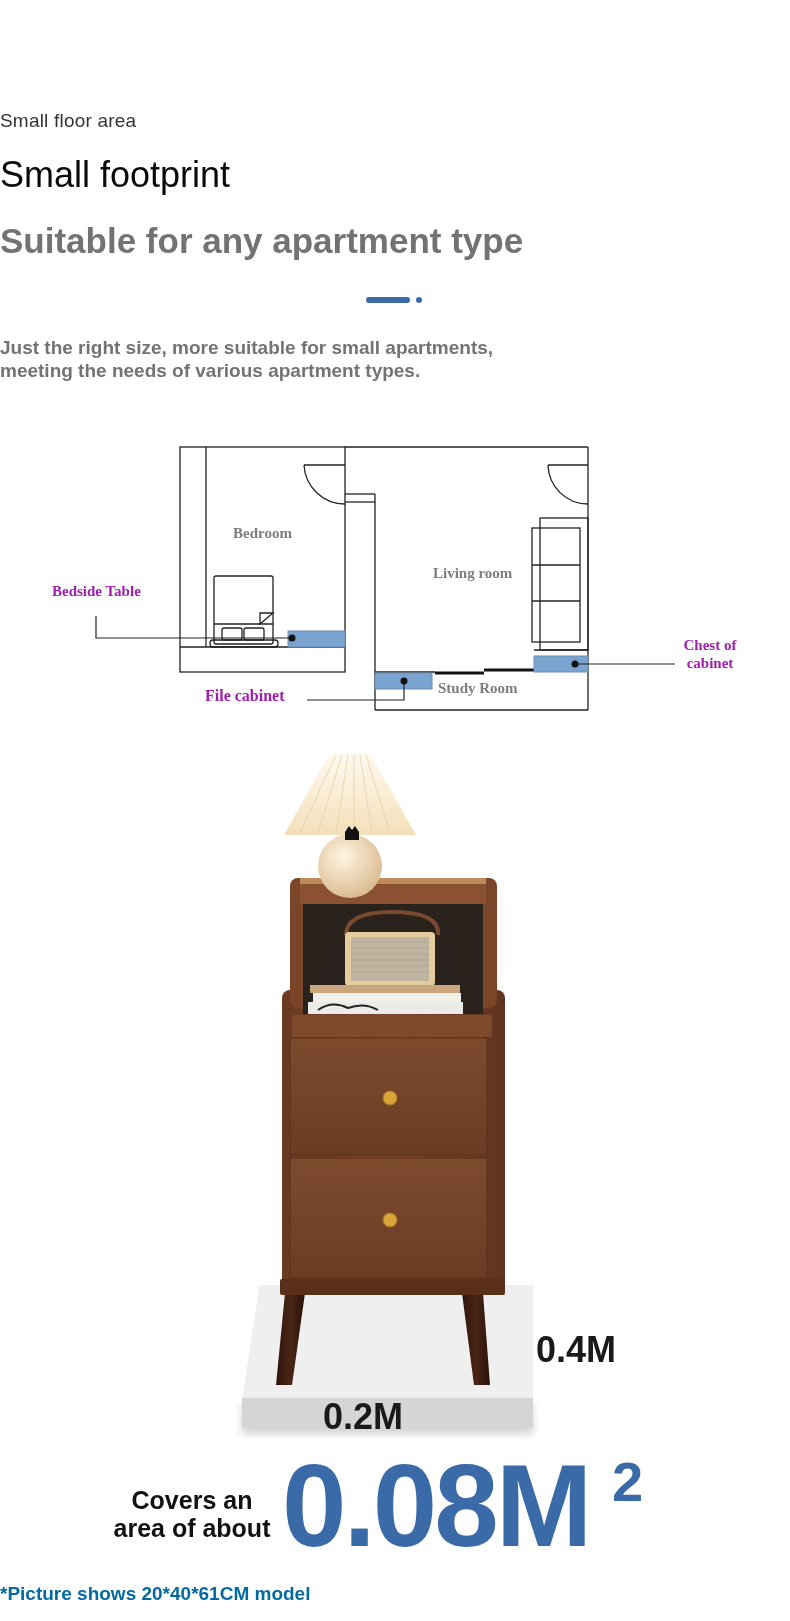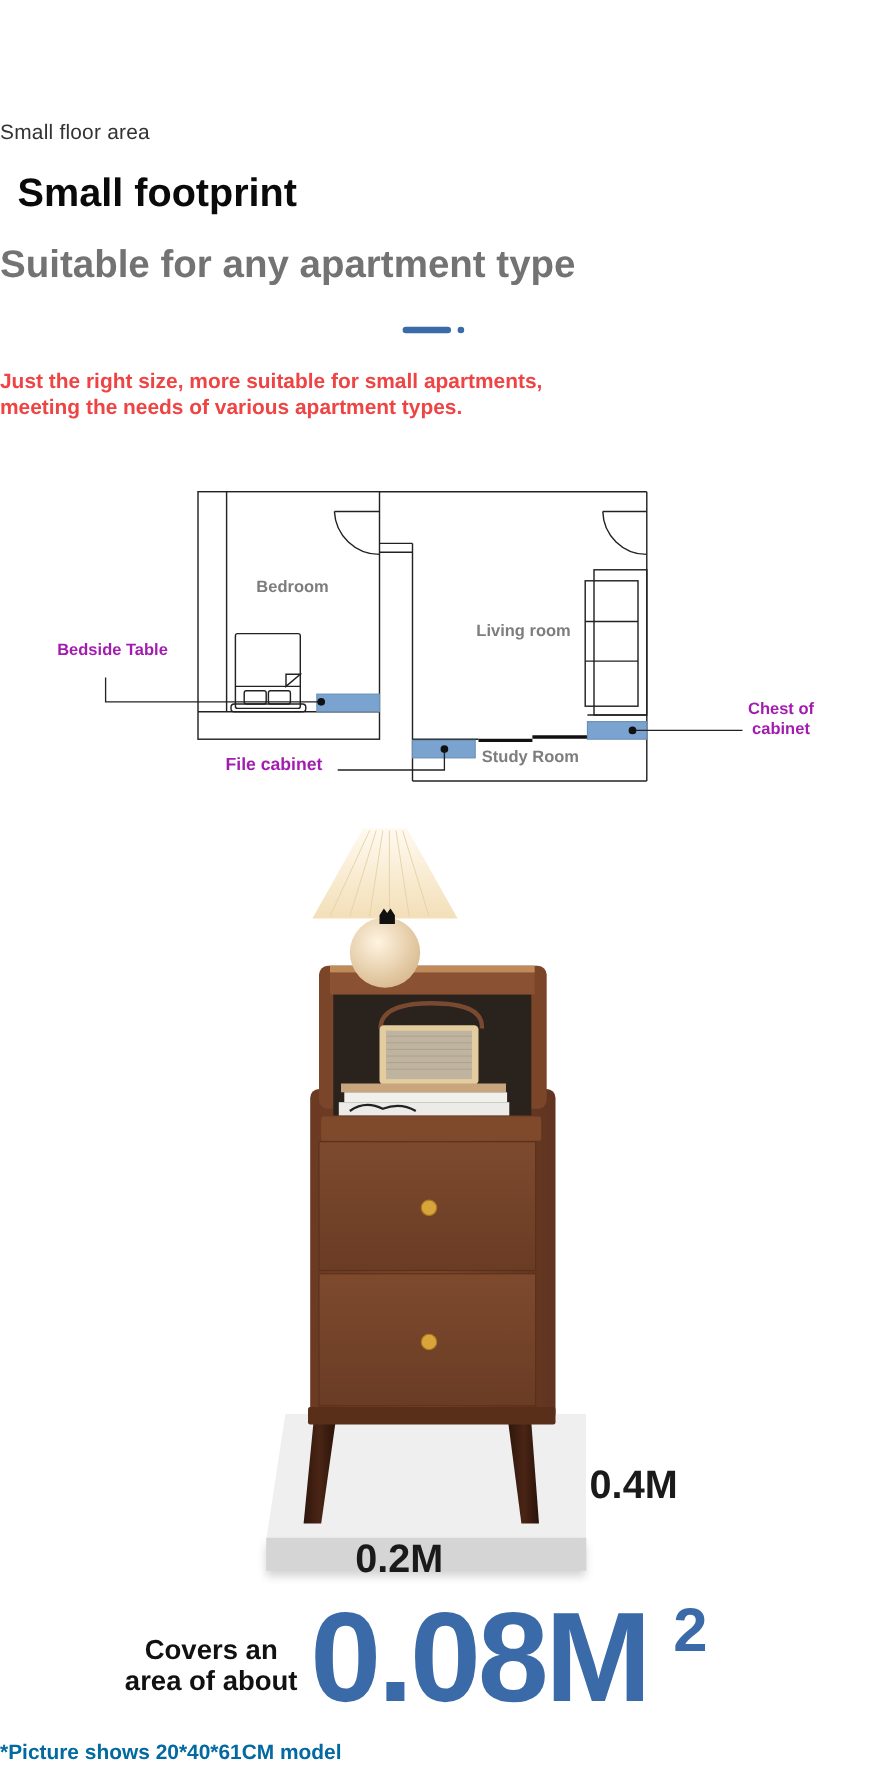--- a/index.html
+++ b/index.html
@@ -1,28 +1,28 @@
 <!DOCTYPE html>
 <html><head>
 <meta charset="utf-8">
 <style>
   html, body { margin: 0; padding: 0; background: #ffffff; }
   body { width: 790px; height: 1621px; position: relative; overflow: hidden;
          font-family: "Liberation Sans", "DejaVu Sans", sans-serif; color: #111; }
   .abs { position: absolute; }
   .center-text { left: 0; width: 624px; text-align: left; }
   .eyebrow { top: 110px; font-size: 19px; color: #333; font-weight: normal; letter-spacing: 0.2px; }
-  .title { top: 154px; font-size: 36px; font-weight: bold; color: #0a0a0a; margin-left: 16px; }
+  .title { top: 154px; font-size: 36px; font-weight: normal; color: #0a0a0a; }
   .subtitle { top: 221px; font-size: 35px; font-weight: bold; color: #737373; }
   .divider-bar { left: 366px; top: 297px; width: 44px; height: 6px; border-radius: 3px; background: #3a6aa8; }
   .divider-dot { left: 416px; top: 297px; width: 6px; height: 6px; border-radius: 50%; background: #3a6aa8; }
-  .para { top: 336px; font-size: 19px; font-weight: bold; line-height: 23px; color: #ef4444; }
+  .para { top: 336px; font-size: 19px; font-weight: bold; line-height: 23px; color: #737373; }
 
   
-  .plan { left: 0; top: 420px; width: 744px; height: 300px; }
+  .plan { left: 0; top: 420px; width: 744px; height: 300px; font-family: Liberation Serif, serif; }
   .room-label { font-size: 15px; font-weight: bold; color: #7d7d7d; }
   .callout { font-size: 15px; font-weight: bold; color: #a21caf; line-height: 18px; }
 
   
   .platform-top { left: 242px; top: 1285px; width: 291px; height: 115px;
                   background: #efefef; clip-path: polygon(6% 0, 100% 0, 100% 100%, 0 100%); }
   .platform-front { left: 242px; top: 1398px; width: 291px; height: 30px; background: #d5d5d5;
                     box-shadow: 0 6px 8px rgba(0,0,0,0.18); }
   .dim-label { font-size: 36px; font-weight: bold; color: #1a1a1a; }
 

